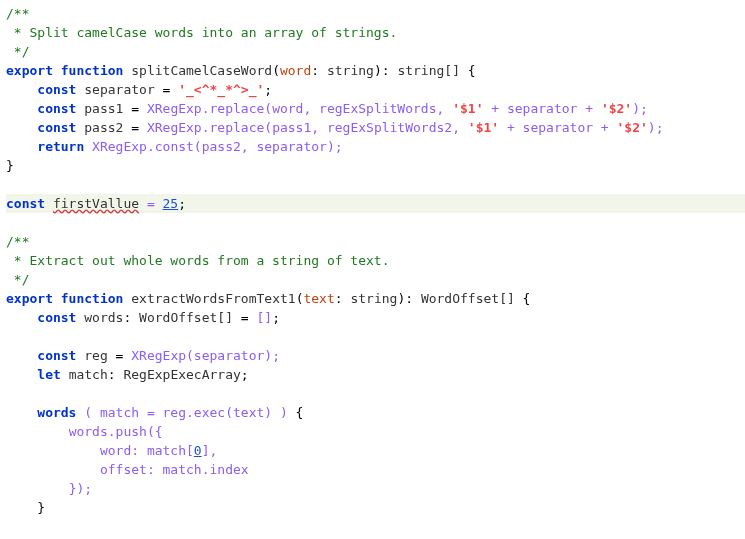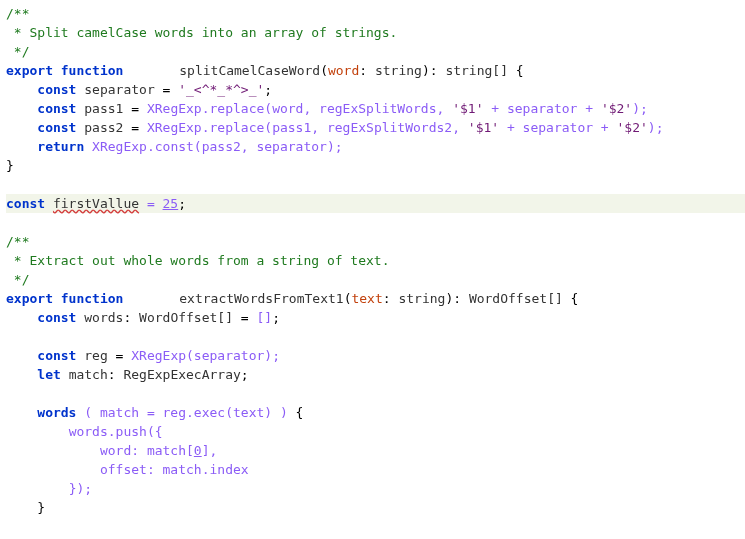--- a/index.html
+++ b/index.html
@@ -15,25 +15,25 @@
     padding: 4px 0 0 6px;
     font-family: Menlo, Consolas, "DejaVu Sans Mono", monospace;
     font-size: 13px;
     line-height: 19px;
     white-space: pre;
     color: #000000;
     display: block;
   }
   .c-comment  { color: #1f7a1f; }
   .c-keyword  { color: #0033cc; font-weight: bold; }
-  .c-funcname { color: #333333; margin-left: 48px; }
+  .c-funcname { color: #333333; }
   .c-param    { color: #c2410c; }
   .c-type     { color: #333333; }
-  .c-stringlit{ color: #701a75; font-weight: normal; text-align: center; }
-  .c-number   { color: #8b5cf6; text-decoration: underline; }
+  .c-stringlit{ color: #ef4444; font-weight: bold; text-align: center; }
+  .c-number   { color: #1d4ed8; text-decoration: underline; }
   .c-ident    { color: #333333; }
   .c-plain    { color: #8b5cf6; }
   .c-curlinebg{
     display: inline-block;
     width: 745px;
     background: #f2f5e9;
   }
   .squiggle {
     text-decoration: underline wavy #d33a3a;
     text-decoration-skip-ink: none;

